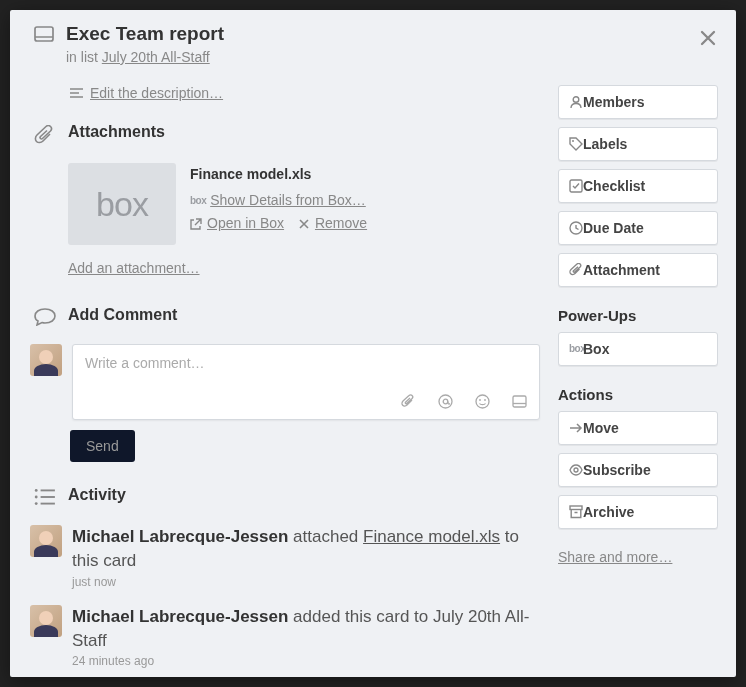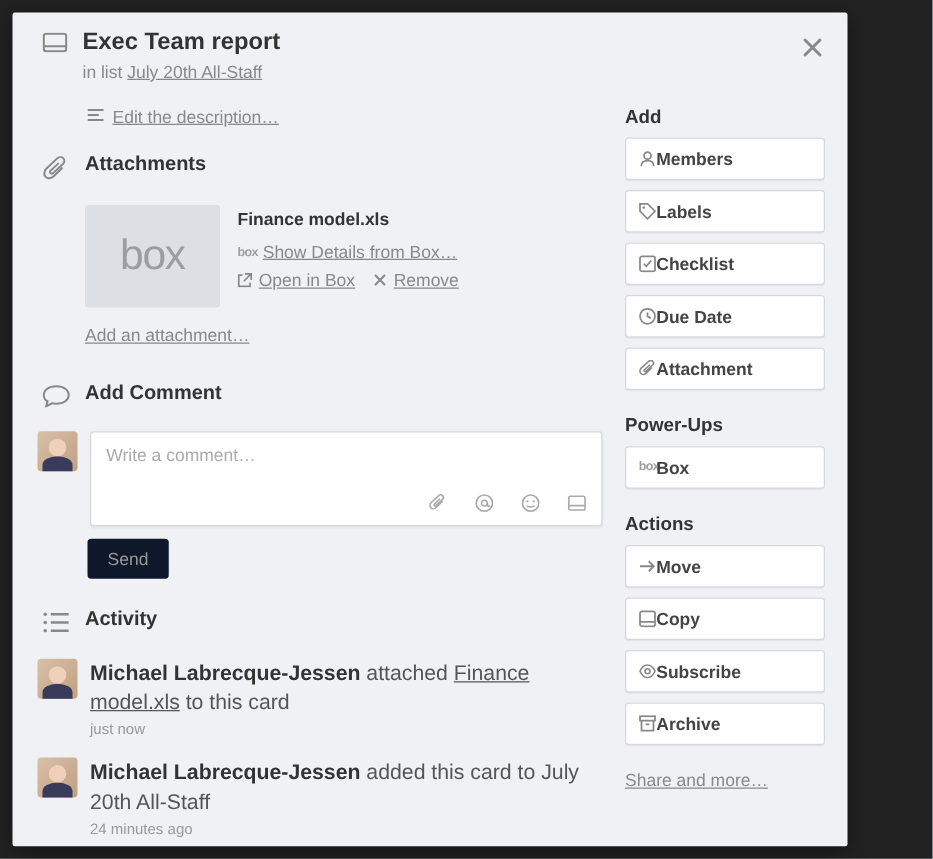--- a/index.html
+++ b/index.html
@@ -8,21 +8,21 @@
     background: #222;
     width: 746px;
     height: 687px;
     overflow: hidden;
     position: relative;
   }
   .modal {
     background: #eff1f4;
     border-radius: 2px;
     margin: 10px;
-    width: 668px;
+    width: 726px;
     height: 667px;
     padding: 12px 18px 0 18px;
     position: relative;
     overflow: hidden;
     box-shadow: 0 4px 20px rgba(0,0,0,0.4);
   }
   .close-btn {
     position: absolute;
     top: 12px;
     right: 12px;
@@ -373,21 +373,20 @@
           </div>
           <div class="activity-time">24 minutes ago</div>
         </div>
       </div>
 
     </div>
 
     <div class="sidebar">
 
       <div class="sidebar-group">
-        <div class="sidebar-title">Add</div>
         <div class="side-btn">
           <svg viewBox="0 0 14 14">
               <circle cx="7" cy="4.5" r="2.8" fill="none" stroke="currentColor" stroke-width="1.4"></circle>
               <path d="M2 13 C2 10 4 8.5 7 8.5 C10 8.5 12 10 12 13" fill="none" stroke="currentColor" stroke-width="1.4"></path>
             </svg>
           <span>Members</span>
         </div>
         <div class="side-btn">
           <svg viewBox="0 0 14 14">
               <path d="M1 1 L7 1 L13 7 L7 13 L1 7 Z" fill="none" stroke="currentColor" stroke-width="1.4"></path>
@@ -425,27 +424,20 @@
         </div>
       </div>
 
       <div class="sidebar-group">
         <div class="sidebar-title">Actions</div>
         <div class="side-btn">
           <svg viewBox="0 0 14 14">
               <path d="M1 7 H12 M8 3 L12 7 L8 11" fill="none" stroke="currentColor" stroke-width="1.5"></path>
             </svg>
           <span>Move</span>
-        </div>
-        <div class="side-btn">
-          <svg viewBox="0 0 14 14">
-              <rect x="1" y="1" width="12" height="12" rx="1.5" fill="none" stroke="currentColor" stroke-width="1.4"></rect>
-              <line x1="1" y1="9.5" x2="13" y2="9.5" stroke="currentColor" stroke-width="1.4"></line>
-            </svg>
-          <span>Copy</span>
         </div>
         <div class="side-btn">
           <svg viewBox="0 0 14 14">
               <path d="M1 7 C2.5 3.5 5 2 7 2 C9 2 11.5 3.5 13 7 C11.5 10.5 9 12 7 12 C5 12 2.5 10.5 1 7 Z" fill="none" stroke="currentColor" stroke-width="1.3"></path>
               <circle cx="7" cy="7" r="2" fill="none" stroke="currentColor" stroke-width="1.3"></circle>
             </svg>
           <span>Subscribe</span>
         </div>
         <div class="side-btn">
           <svg viewBox="0 0 14 14">

